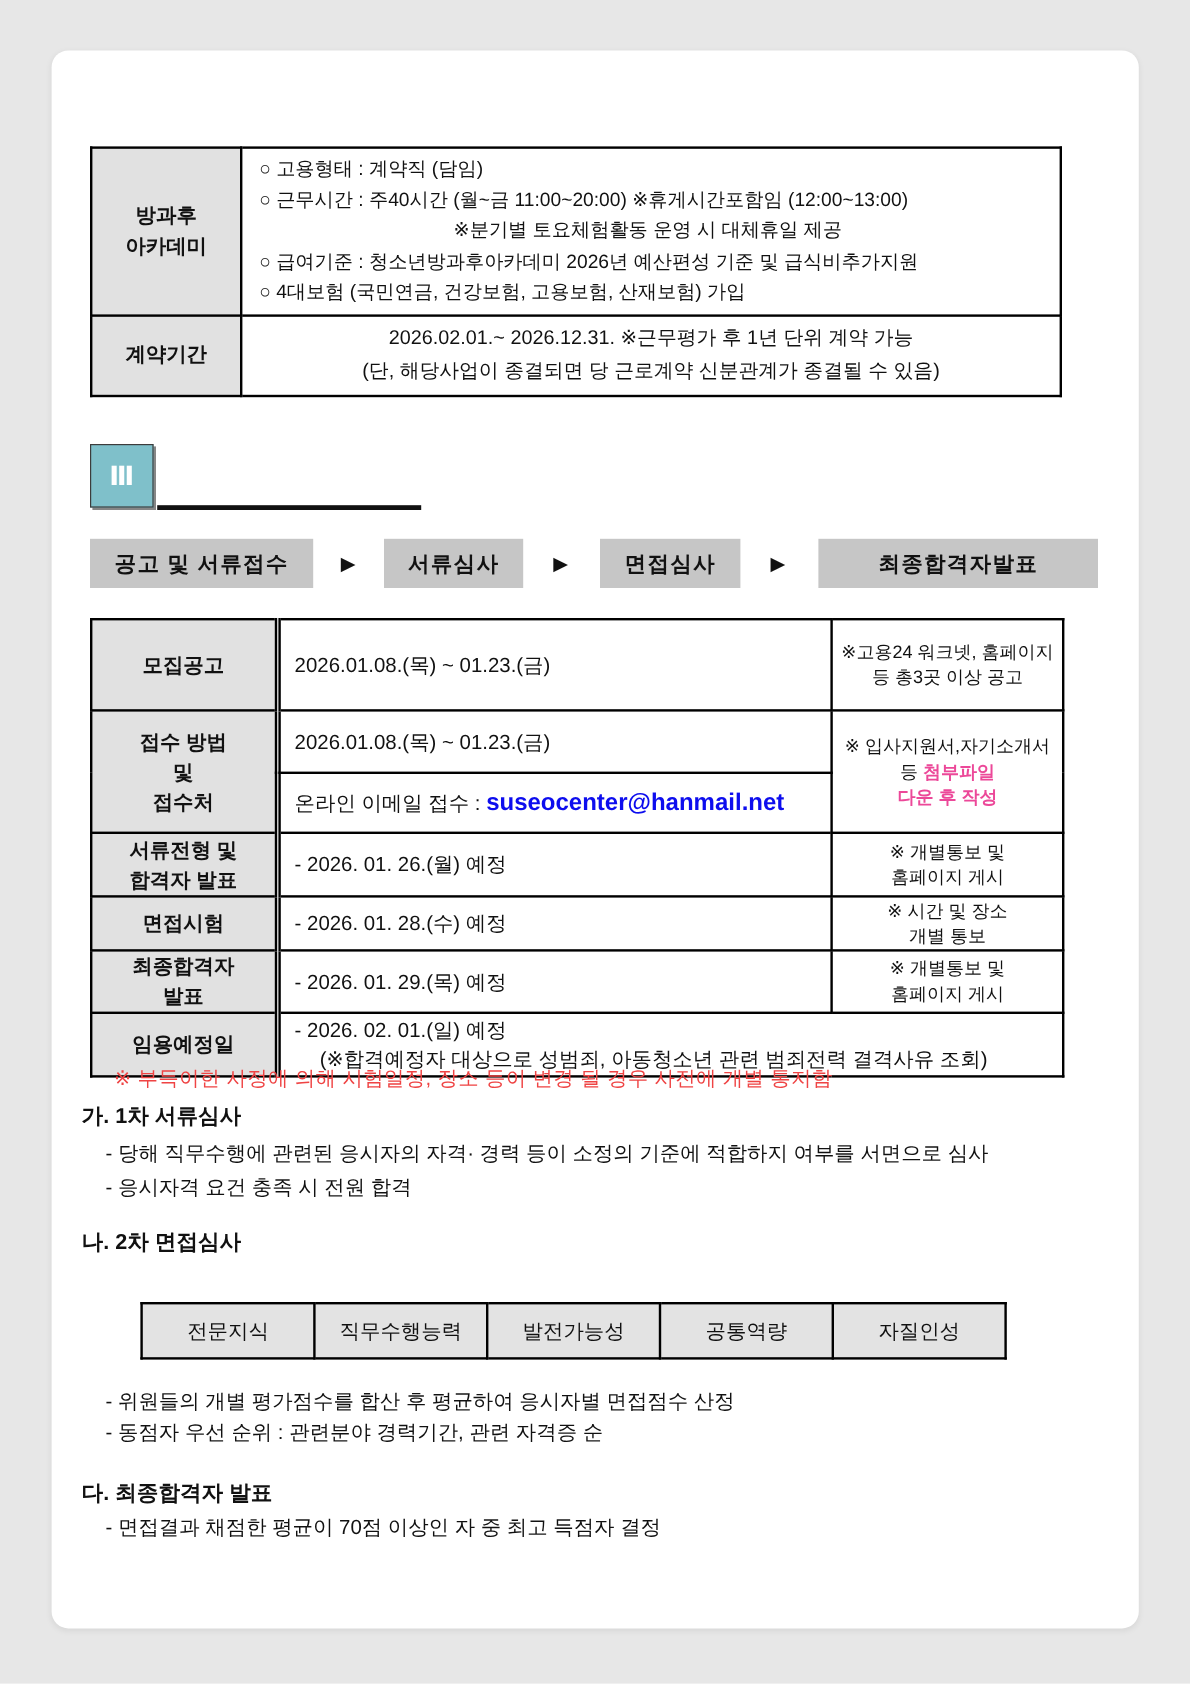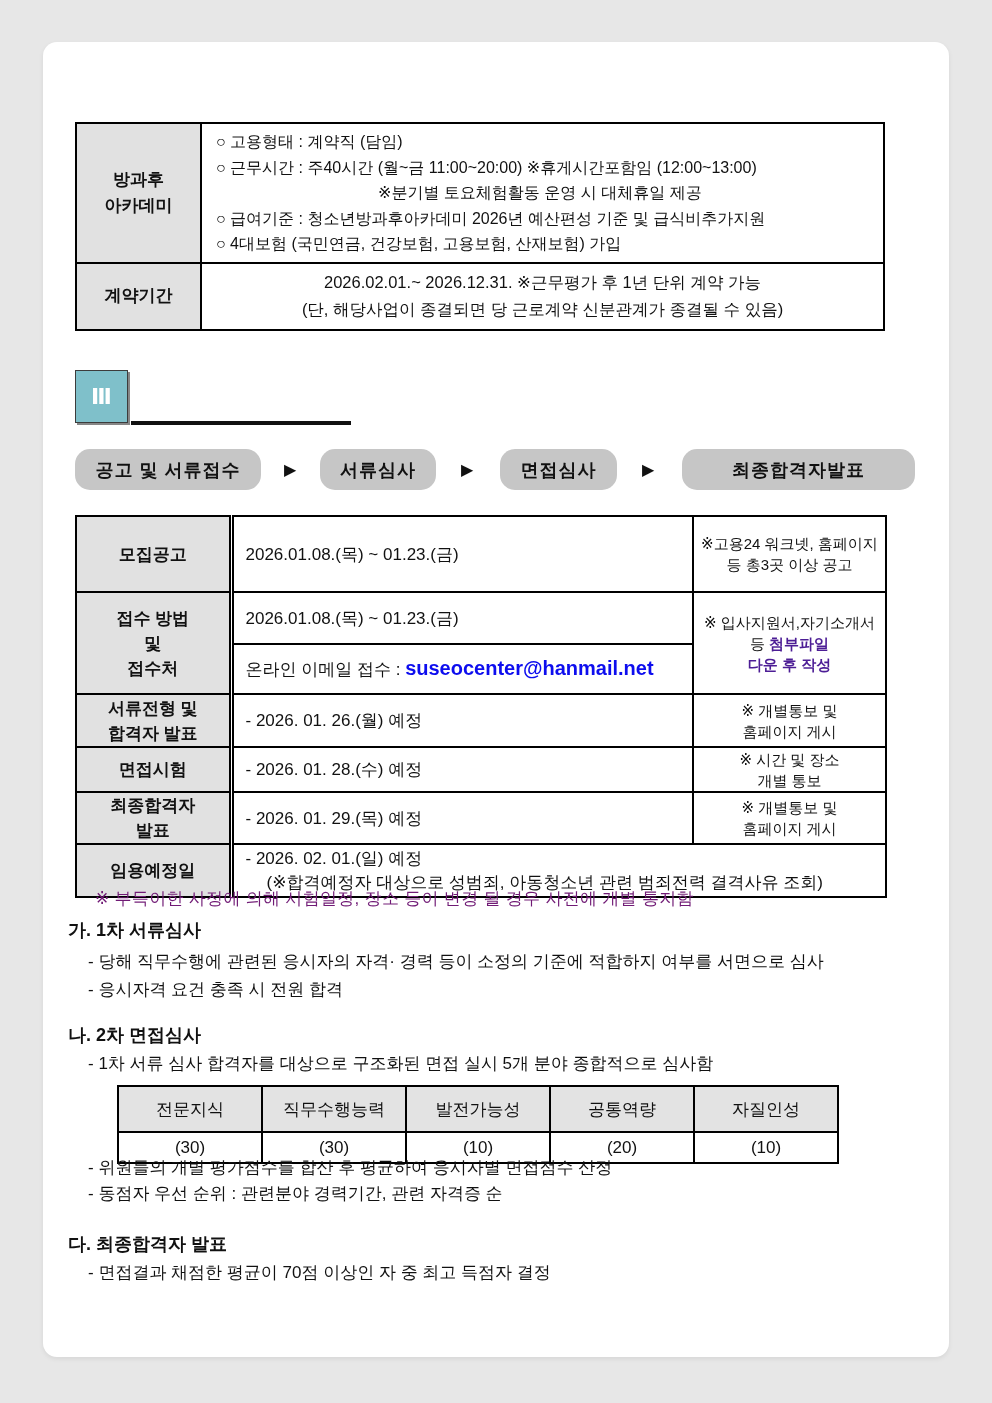--- a/index.html
+++ b/index.html
@@ -21,34 +21,34 @@
 
   
   .sec-box { left:32px; top:328px; width:53px; height:53px; background:#7fc0ca; border:1px solid #3c3c3c;
              box-shadow:2px 2px 0 rgba(35,35,35,.55); color:#fff; font-weight:bold; font-size:22px;
              display:flex; align-items:center; justify-content:center; }
   .sec-title { left:103px; top:337px; font-size:23px; font-weight:bold; letter-spacing:2px; }
   .sec-underline { left:88px; top:379px; width:220px; height:4px; background:#111; }
 
   
   .fbox { position:absolute; top:407px; height:41px; background:#c6c6c6; display:flex; align-items:center; justify-content:center;
-          font-weight:bold; font-size:18px; letter-spacing:1px;border-radius:15px; }
+          font-weight:bold; font-size:18px; letter-spacing:1px; }
   .farrow { position:absolute; top:407px; height:41px; display:flex; align-items:center; font-size:16px; }
 
   
   .sched { position:absolute; left:32px; top:473px; width:810px; table-layout:fixed; }
   .sched .lbl { background:#e1e1e1; font-weight:bold; text-align:center; font-size:17px; line-height:25px; border-right:5px double #000; }
   .sched .val { padding-left:12px; font-size:17px; }
   .sched .note { font-size:15px; text-align:center; line-height:21px; }
   .sched .val .sub { padding-left:21px; line-height:24px; }
   .sched .val .top { line-height:24px; }
   .email { color:#0d0dee; font-weight:bold; font-size:20px; }
-  .bluebold { color:#4c1d95; font-weight:bold; }
-
-  .notice { left:52px; top:845px; font-size:17px; color:#701a75; letter-spacing:.3px; white-space:nowrap; }
+  .bluebold { color:#ec4899; font-weight:bold; }
+
+  .notice { left:52px; top:845px; font-size:17px; color:#ef4444; letter-spacing:.3px; white-space:nowrap; }
 
   .h2 { font-size:18px; font-weight:bold; white-space:nowrap; }
   .li { font-size:17px; white-space:nowrap; }
 
   
   .score { position:absolute; left:74px; top:1043px; width:722px; table-layout:fixed; }
   .score td { text-align:center; font-size:17px; }
   .score .hd { background:#e3e3e3; }
 </style>
 </head>
@@ -175,38 +175,30 @@
   </tbody>
     </table>
 
   <div class="abs notice">※  부득이한 사정에 의해 시험일정, 장소 등이 변경 될 경우 사전에 개별 통지함</div>
 
   <div class="abs h2" style="left:25px; top:876px;">가. 1차 서류심사</div>
   <div class="abs li" style="left:45px; top:936px;">- 응시자격 요건 충족 시 전원 합격</div>
   <div class="abs li" style="left:45px; top:908px;">- 당해 직무수행에 관련된 응시자의 자격· 경력 등이 소정의 기준에 적합하지 여부를 서면으로 심사</div>
 
   <div class="abs h2" style="left:25px; top:981px;">나. 2차 면접심사</div>
-  <div class="abs li" style="left:45px; top:1010px;">- 1차 서류 심사 합격자를 대상으로 구조화된 면접 실시 5개 분야 종합적으로 심사함</div>
 
   <table class="score">
     <tbody>
         <tr style="height:46px;">
       <td class="hd">전문지식</td>
       <td class="hd">직무수행능력</td>
       <td class="hd">발전가능성</td>
       <td class="hd">공통역량</td>
       <td class="hd">자질인성</td>
     </tr>
-    <tr style="height:31px;">
-      <td>(30)</td>
-      <td>(30)</td>
-      <td>(10)</td>
-      <td>(20)</td>
-      <td>(10)</td>
-    </tr>
   </tbody>
     </table>
 
   <div class="abs li" style="left:45px; top:1140px;">- 동점자 우선 순위 : 관련분야 경력기간, 관련 자격증 순</div>
   <div class="abs li" style="left:45px; top:1114px;">- 위원들의 개별 평가점수를 합산 후 평균하여 응시자별 면접점수 산정</div>
 
   <div class="abs h2" style="left:25px; top:1190px;">다. 최종합격자 발표</div>
   <div class="abs li" style="left:45px; top:1219px;">- 면접결과 채점한 평균이 70점 이상인 자 중 최고 득점자 결정</div>
 
 </div>

